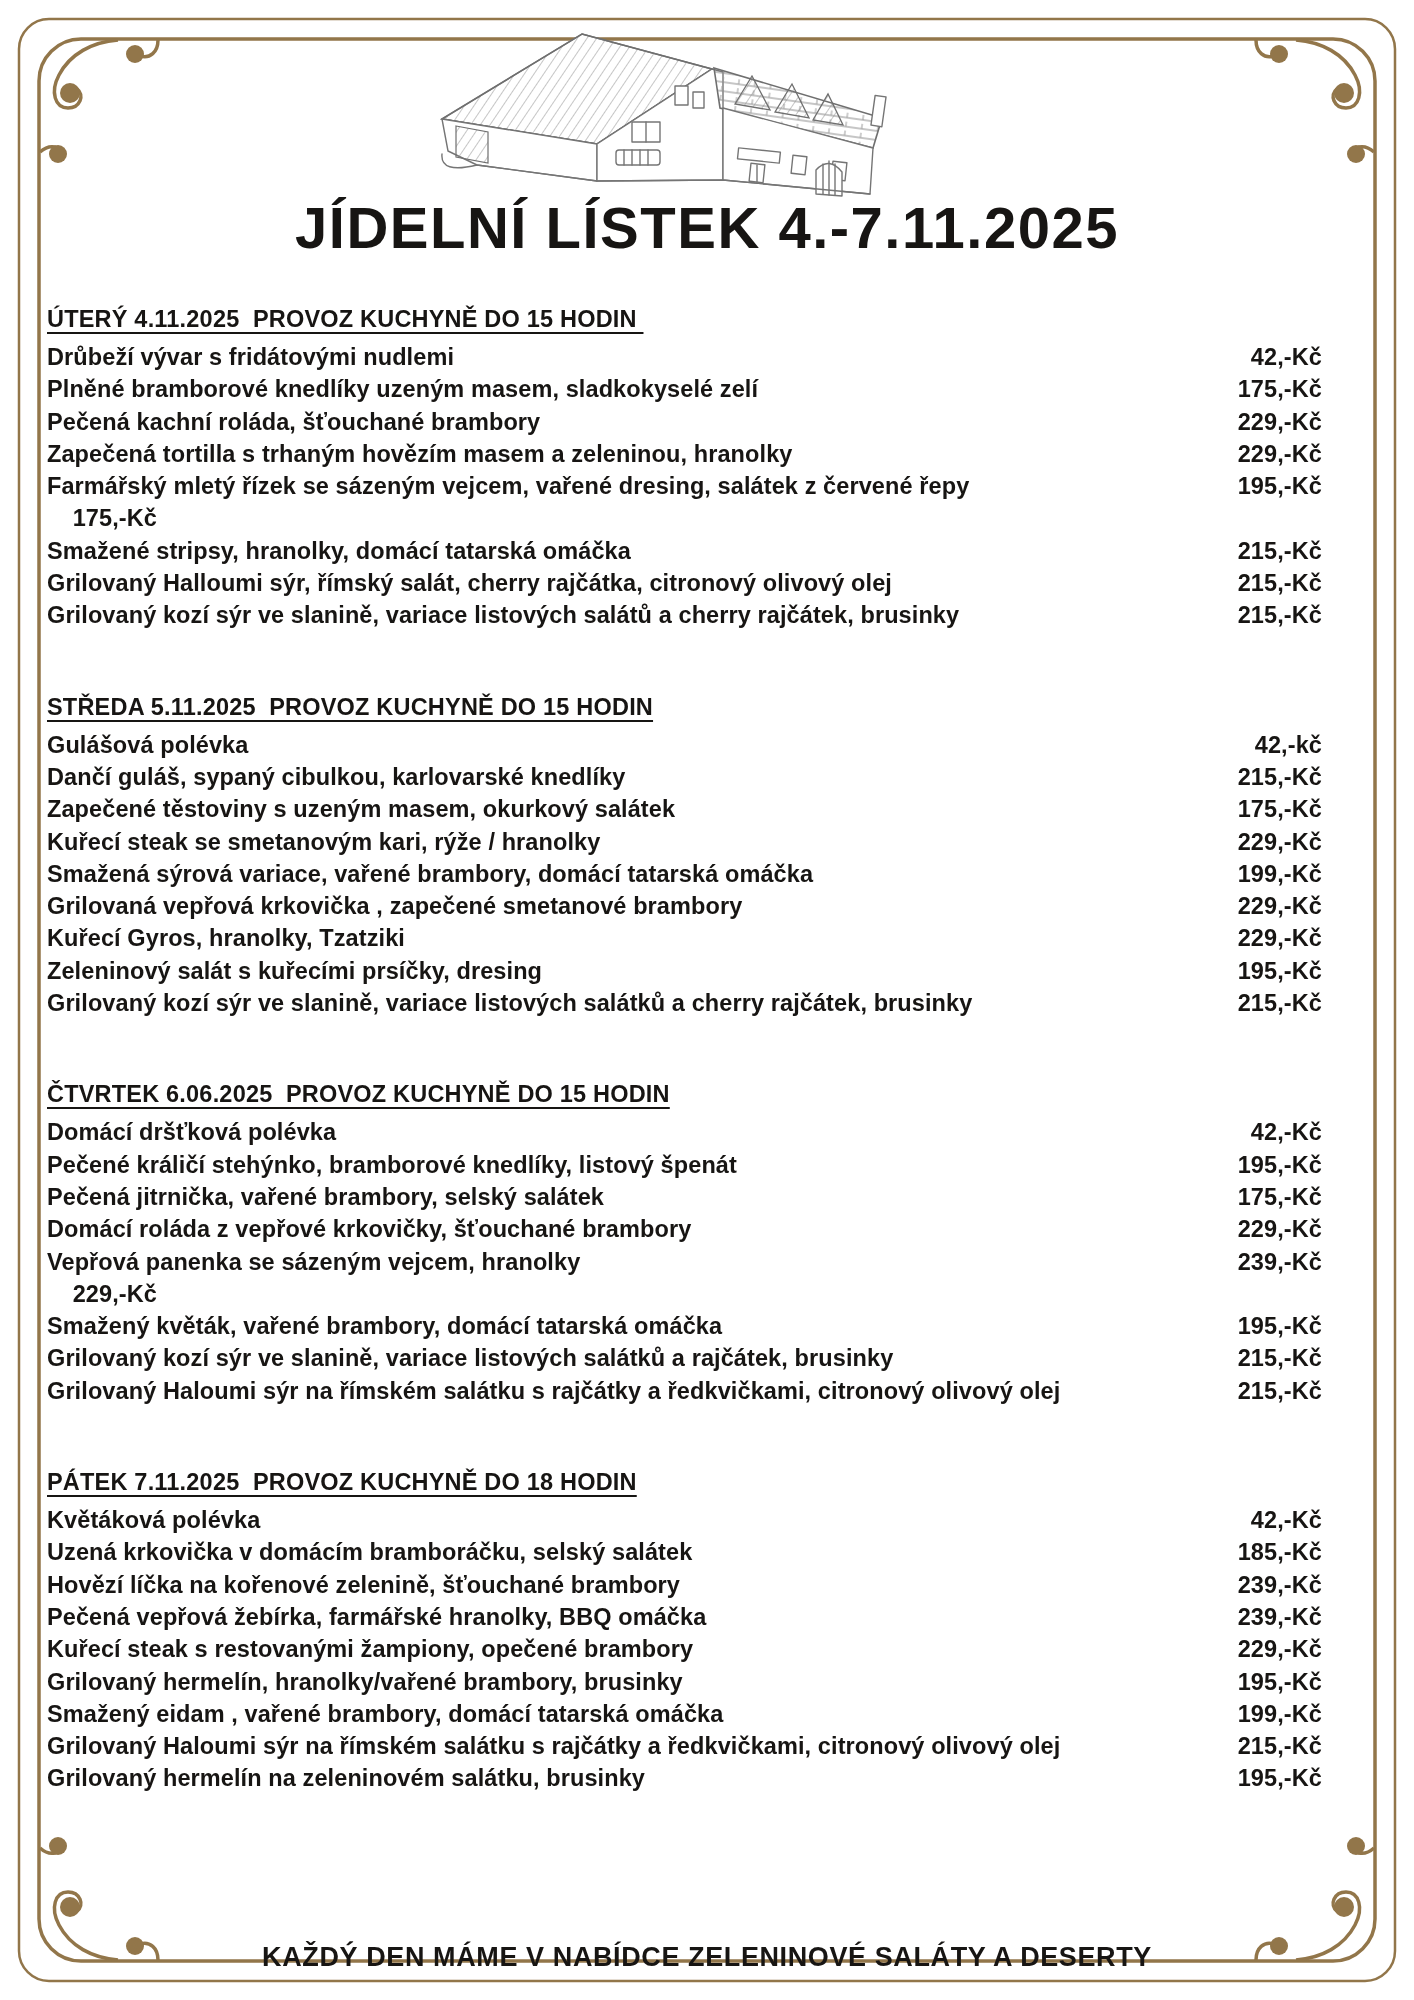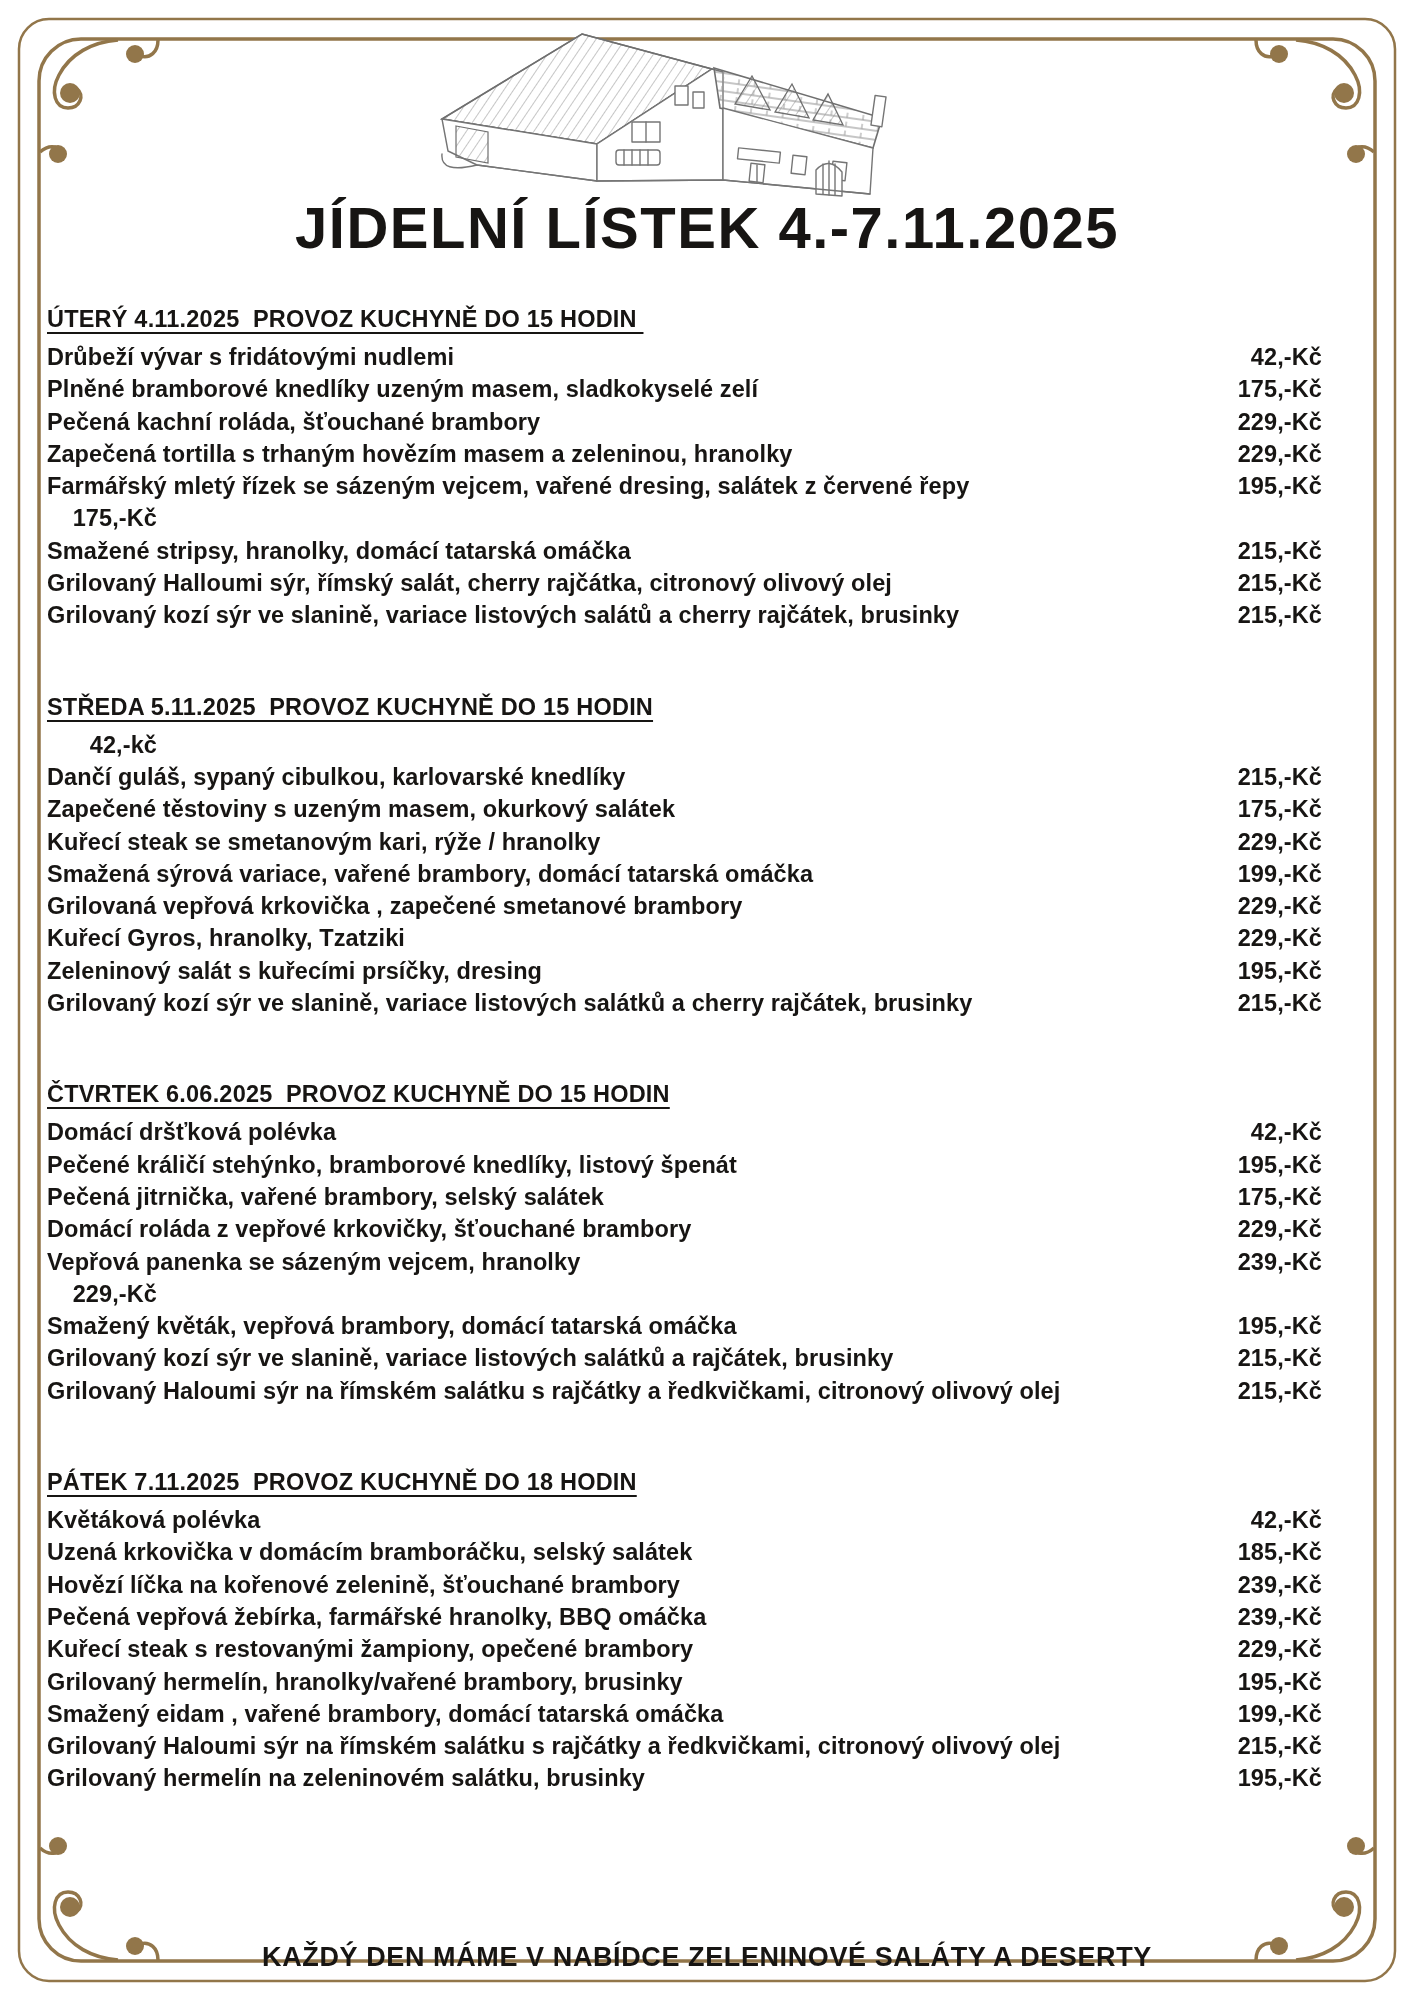--- a/index.html
+++ b/index.html
@@ -179,20 +179,21 @@
     <span class="dish">Grilovaný kozí sýr ve slanině, variace listových salátů a cherry rajčátek, brusinky</span>
     <span class="price">215,-Kč</span>
   </div>
 </div>
   </section>
 
   <section class="section">
     <div class="sec-header">STŘEDA 5.11.2025  PROVOZ KUCHYNĚ DO 15 HODIN</div>
     <div class="items">
   <div class="row">
+    <span class="dish">Gulášová polévka</span>
     <span class="price">42,-kč</span>
   </div>
 
   <div class="row">
     <span class="dish">Dančí guláš, sypaný cibulkou, karlovarské knedlíky</span>
     <span class="price">215,-Kč</span>
   </div>
 
   <div class="row">
     <span class="dish">Zapečené těstoviny s uzeným masem, okurkový salátek</span>
@@ -257,21 +258,21 @@
   <div class="row">
     <span class="dish">Vepřová panenka se sázeným vejcem, hranolky</span>
     <span class="price">239,-Kč</span>
   </div>
 
   <div class="row">
     <span class="price">229,-Kč</span>
   </div>
 
   <div class="row">
-    <span class="dish">Smažený květák, vepřová brambory, domácí tatarská omáčka</span>
+    <span class="dish">Smažený květák, vařené brambory, domácí tatarská omáčka</span>
     <span class="price">195,-Kč</span>
   </div>
 
   <div class="row">
     <span class="dish">Grilovaný kozí sýr ve slanině, variace listových salátků a rajčátek, brusinky</span>
     <span class="price">215,-Kč</span>
   </div>
 
   <div class="row">
     <span class="dish">Grilovaný Haloumi sýr na římském salátku s rajčátky a ředkvičkami, citronový olivový olej</span>

